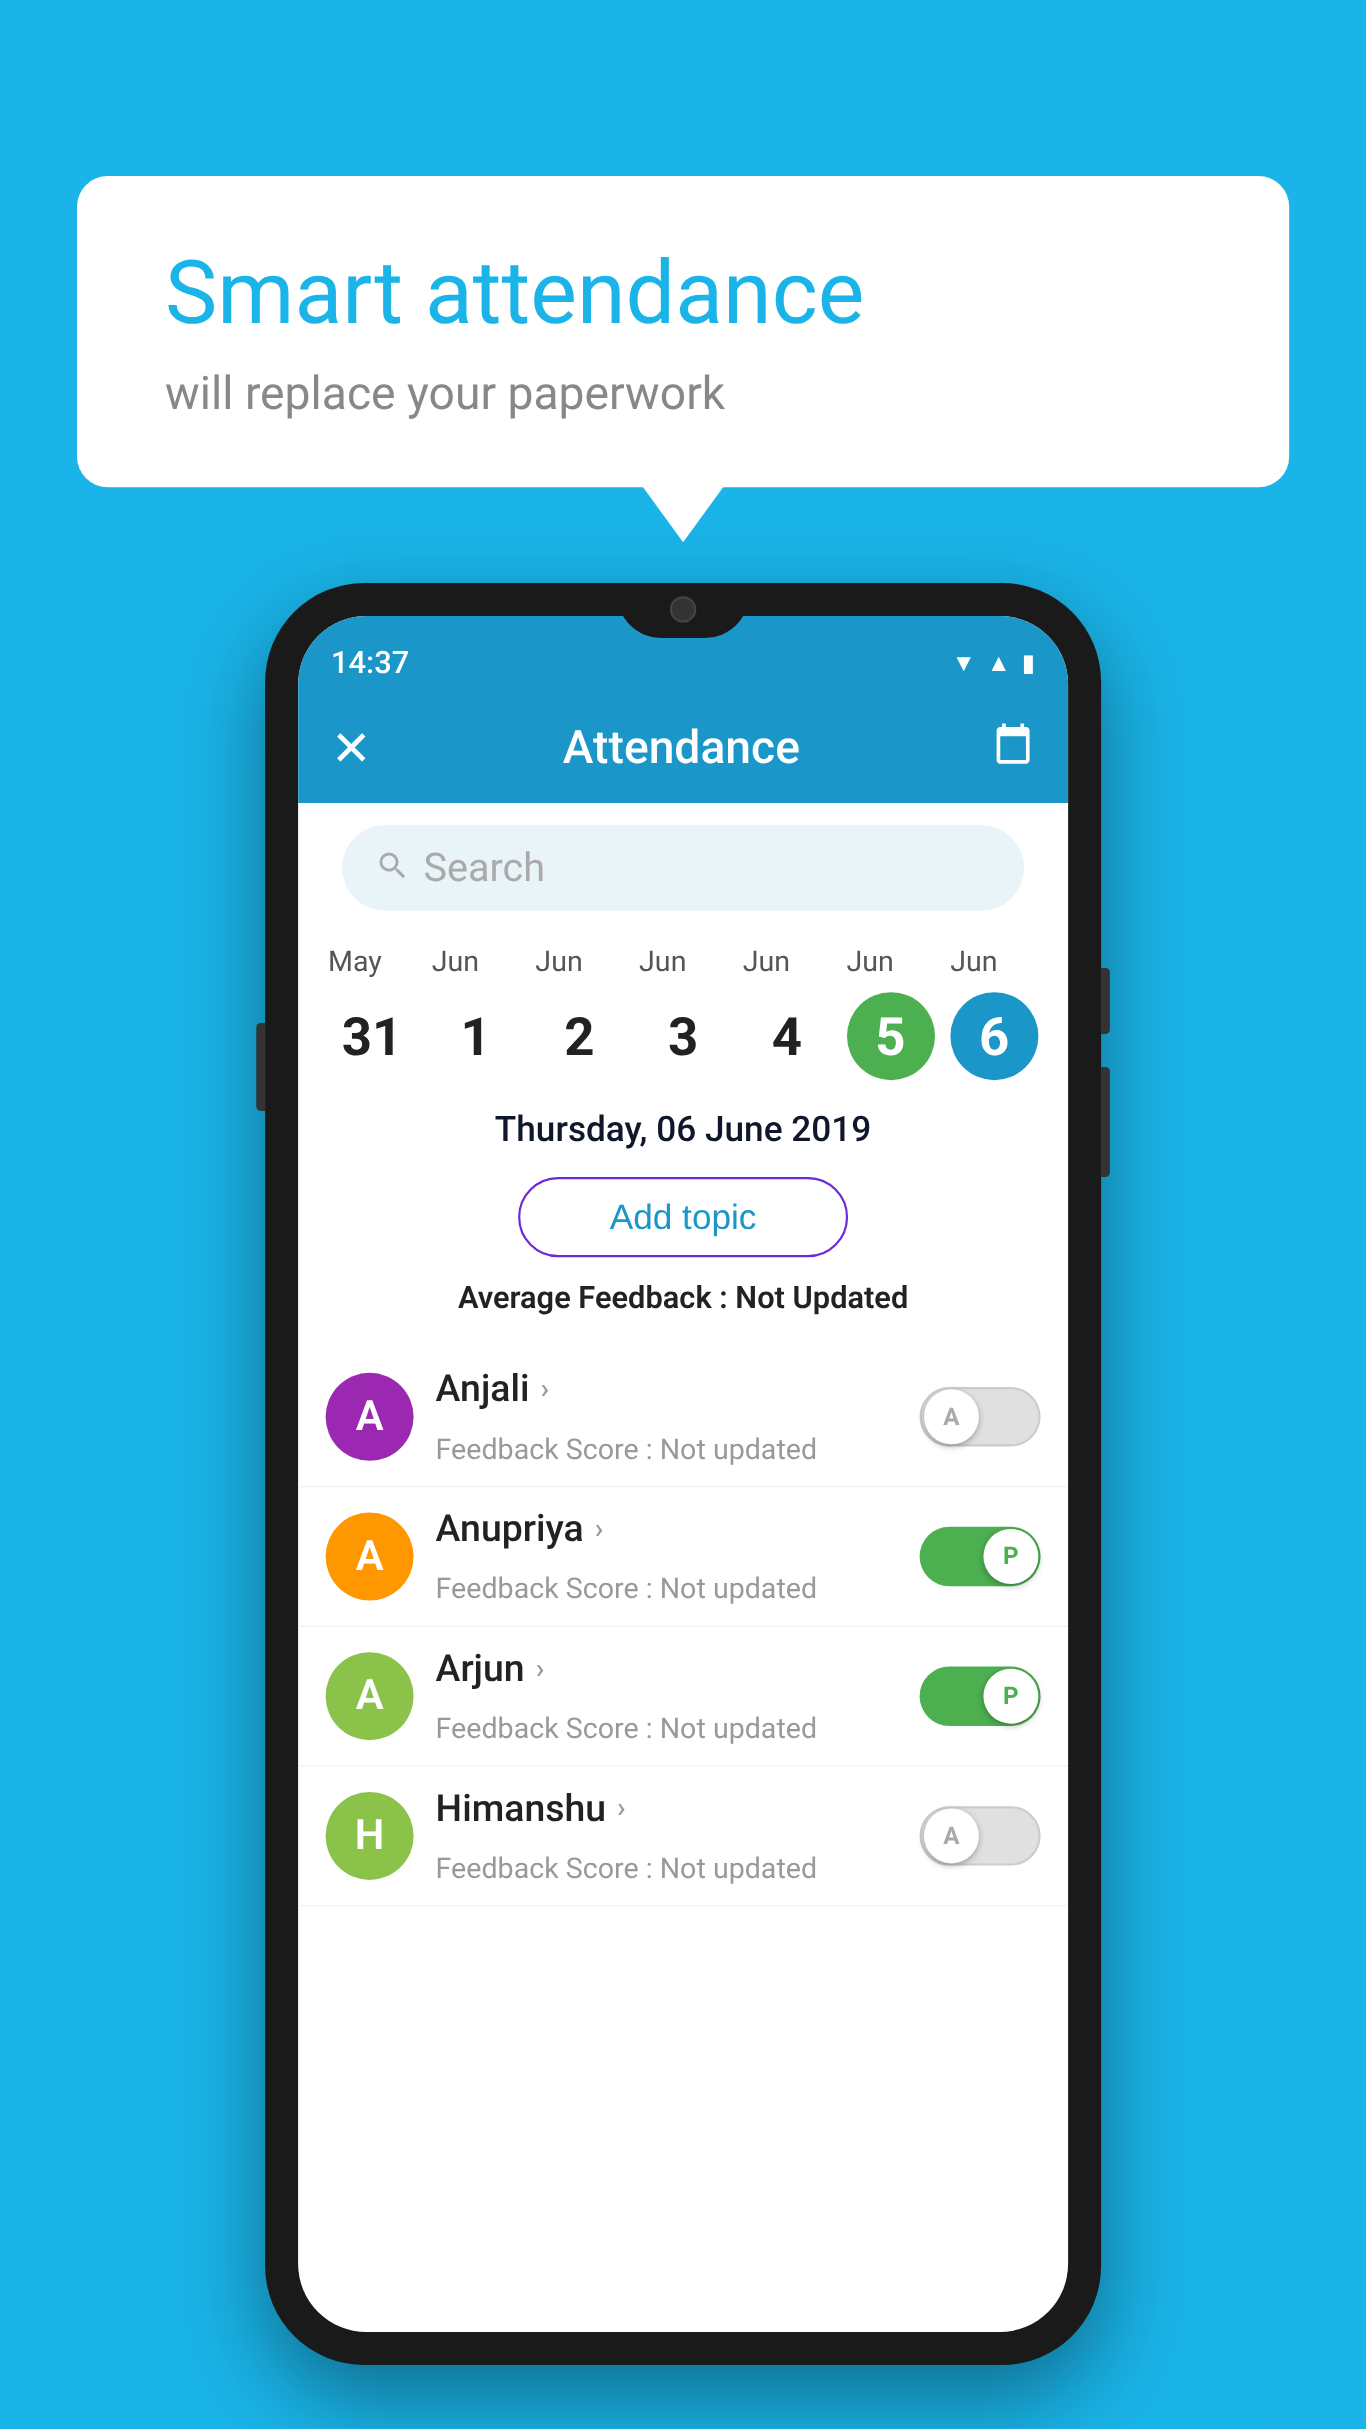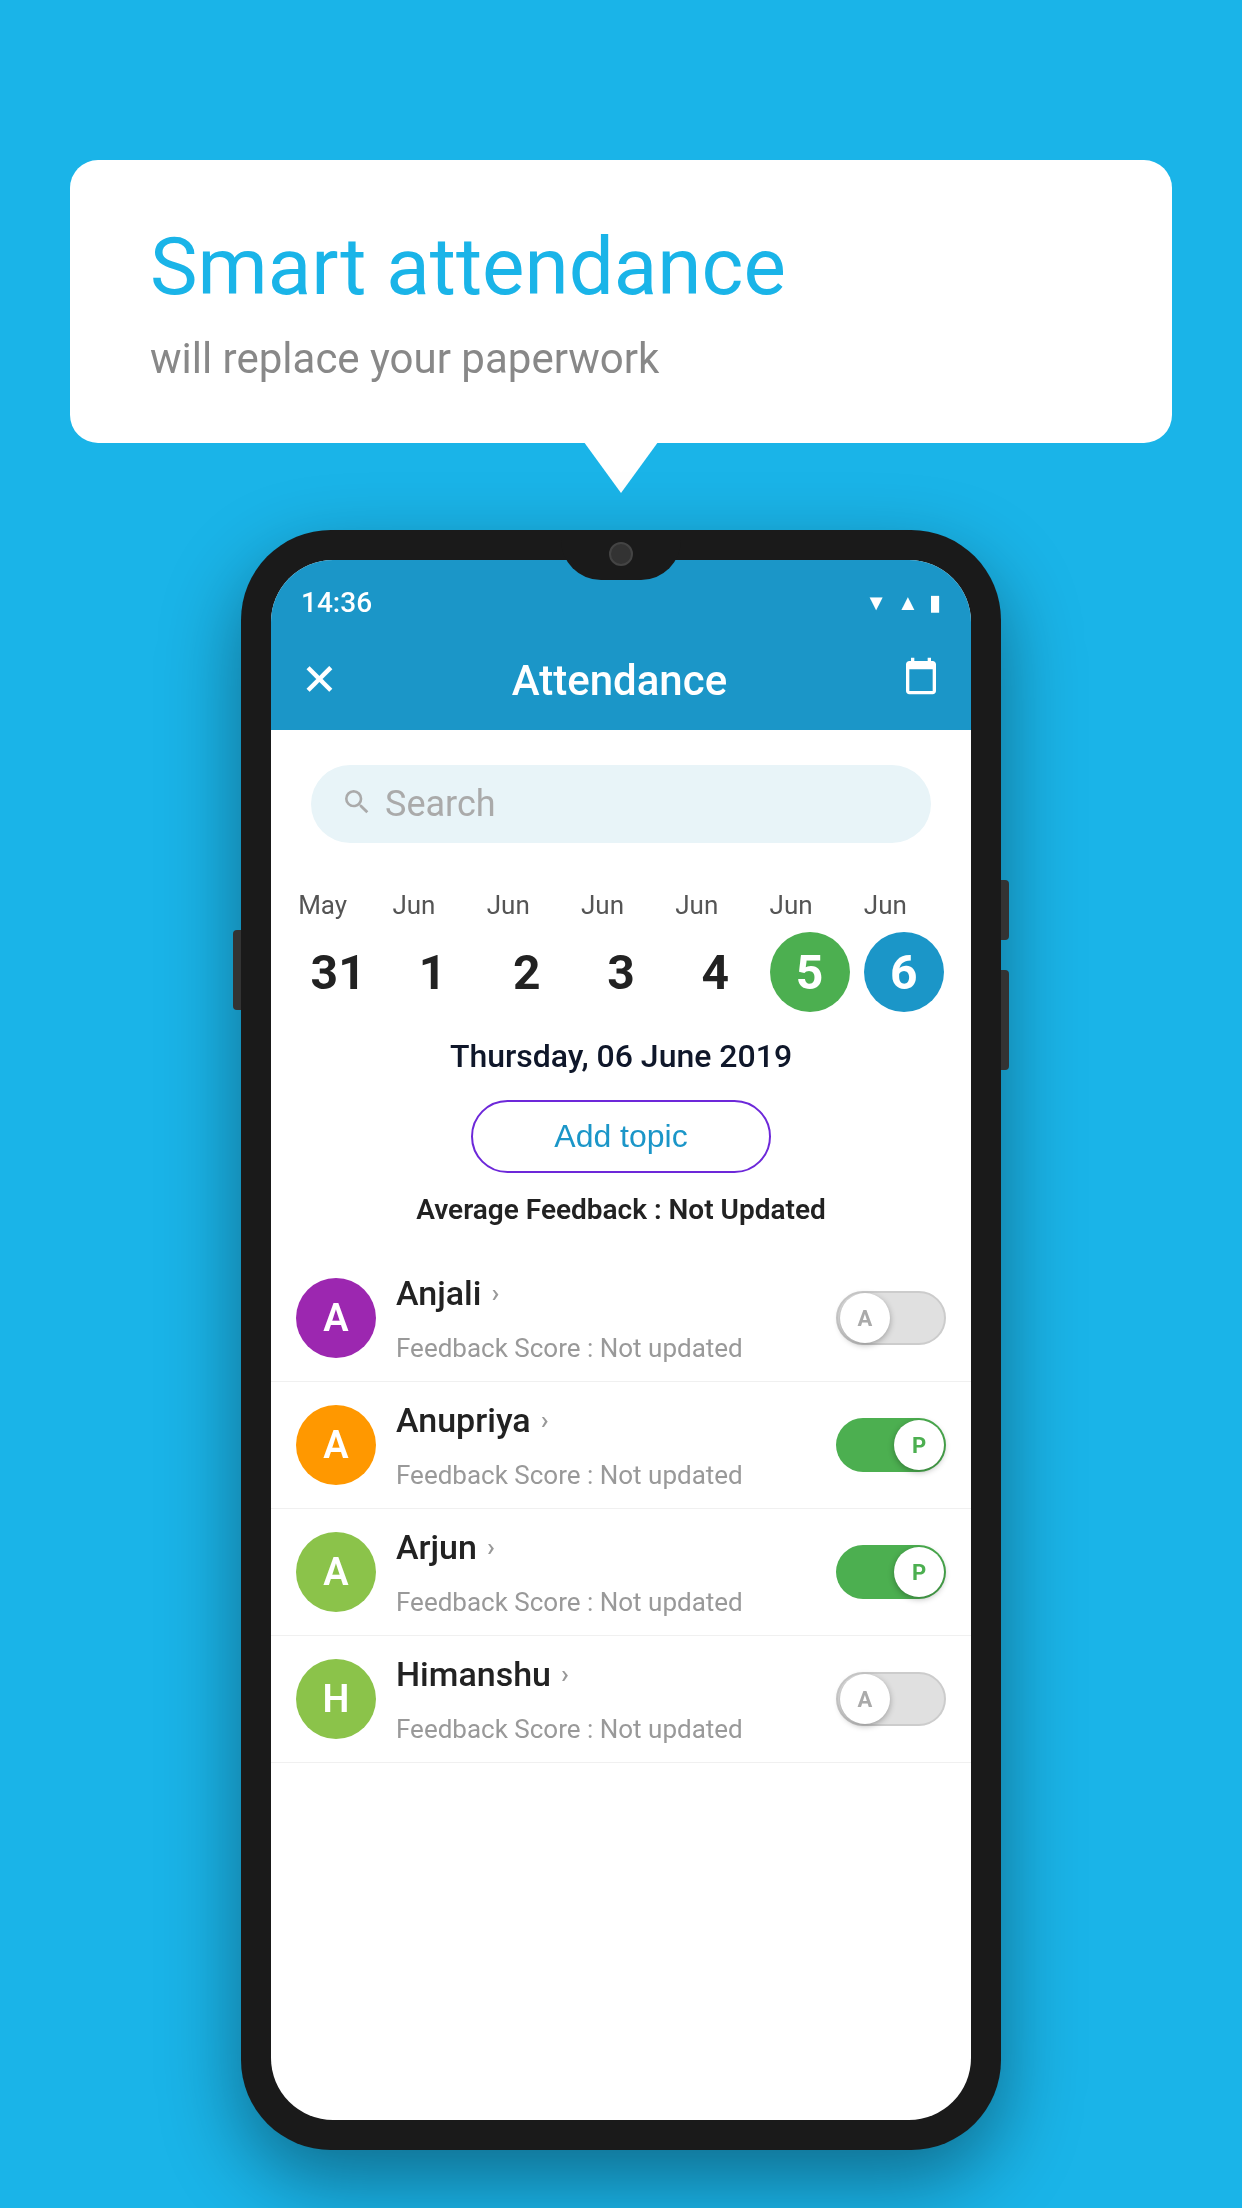--- a/index.html
+++ b/index.html
@@ -192,21 +192,21 @@
     }
 
     .app-bar-calendar {
       color: white;
       font-size: 36px;
     }
 
     
     .search-container {
       background: #e8f4f8;
-      margin: 19px 20px;
+      margin: 4px 20px;
       border-radius: 40px;
       display: flex;
       align-items: center;
       padding: 18px 30px;
       flex-shrink: 0;
     }
 
     .search-text {
       color: #aaa;
       font-size: 36px;
@@ -410,21 +410,21 @@
     <div class="phone-btn-right-top"></div>
     <div class="phone-btn-right-bottom"></div>
 
     <div class="phone-notch">
       <div class="phone-camera"></div>
     </div>
 
     <div class="phone-screen">
 
       <div class="status-bar">
-        <span class="status-time">14:36</span>
+        <span class="status-time">14:37</span>
         <div class="status-icons">
           <span style="color:white;font-size:22px;">▼</span>
           <span style="color:white;font-size:22px;">▲</span>
           <span style="color:white;font-size:22px;">▮</span>
         </div>
       </div>
 
       <div class="app-bar">
         <span class="app-bar-close">✕</span>
         <span class="app-bar-title">Attendance</span>

